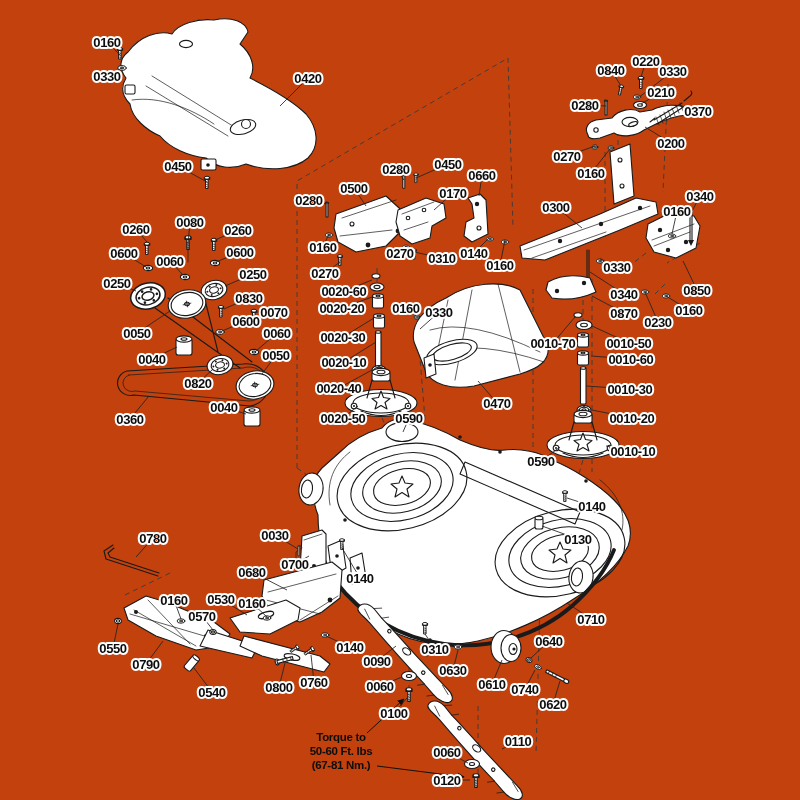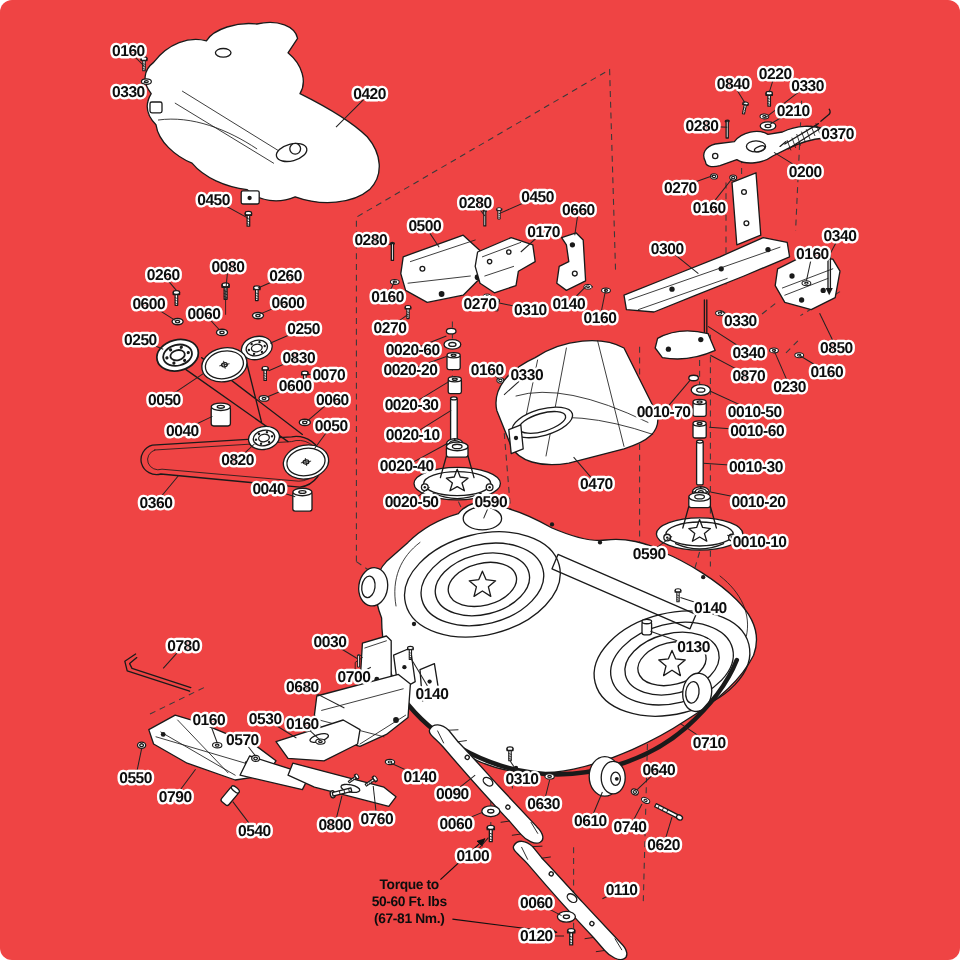--- a/index.html
+++ b/index.html
@@ -1,16 +1,16 @@
 <!DOCTYPE html>
 <html><head>
 <meta charset="utf-8">
 <style>
   html,body{margin:0;padding:0;background:#fff;}
-  .page{width:800px;height:800px;position:relative;background:#ef4444;overflow:hidden;border-radius:10px;}
+  .page{width:800px;height:800px;position:relative;background:#c2410c;overflow:hidden;}
   svg{display:block;}
   .ink{stroke:#1a1a1a;fill:#ffffff;stroke-width:1.1;stroke-linejoin:round;stroke-linecap:round;}
   .nf{fill:none;}
   .thick{stroke-width:3.8;fill:none;}
   .thin{stroke-width:0.7;}
   .dot{fill:#1a1a1a;stroke:none;}
   .dash{stroke:#3a3a3a;fill:none;stroke-width:0.9;stroke-dasharray:5 4;}
   .leader{stroke:#222;stroke-width:0.85;}
   .lbl{font-family:"Liberation Sans","DejaVu Sans",sans-serif;font-weight:bold;font-size:13px;fill:#0d0d0d;paint-order:stroke;stroke:#ffffff;stroke-width:4px;stroke-linejoin:round;text-anchor:middle;letter-spacing:-0.4px;}
   .note{font-family:"Liberation Sans","DejaVu Sans",sans-serif;font-weight:bold;font-size:11.5px;fill:#0d0d0d;text-anchor:middle;letter-spacing:-0.3px;}

